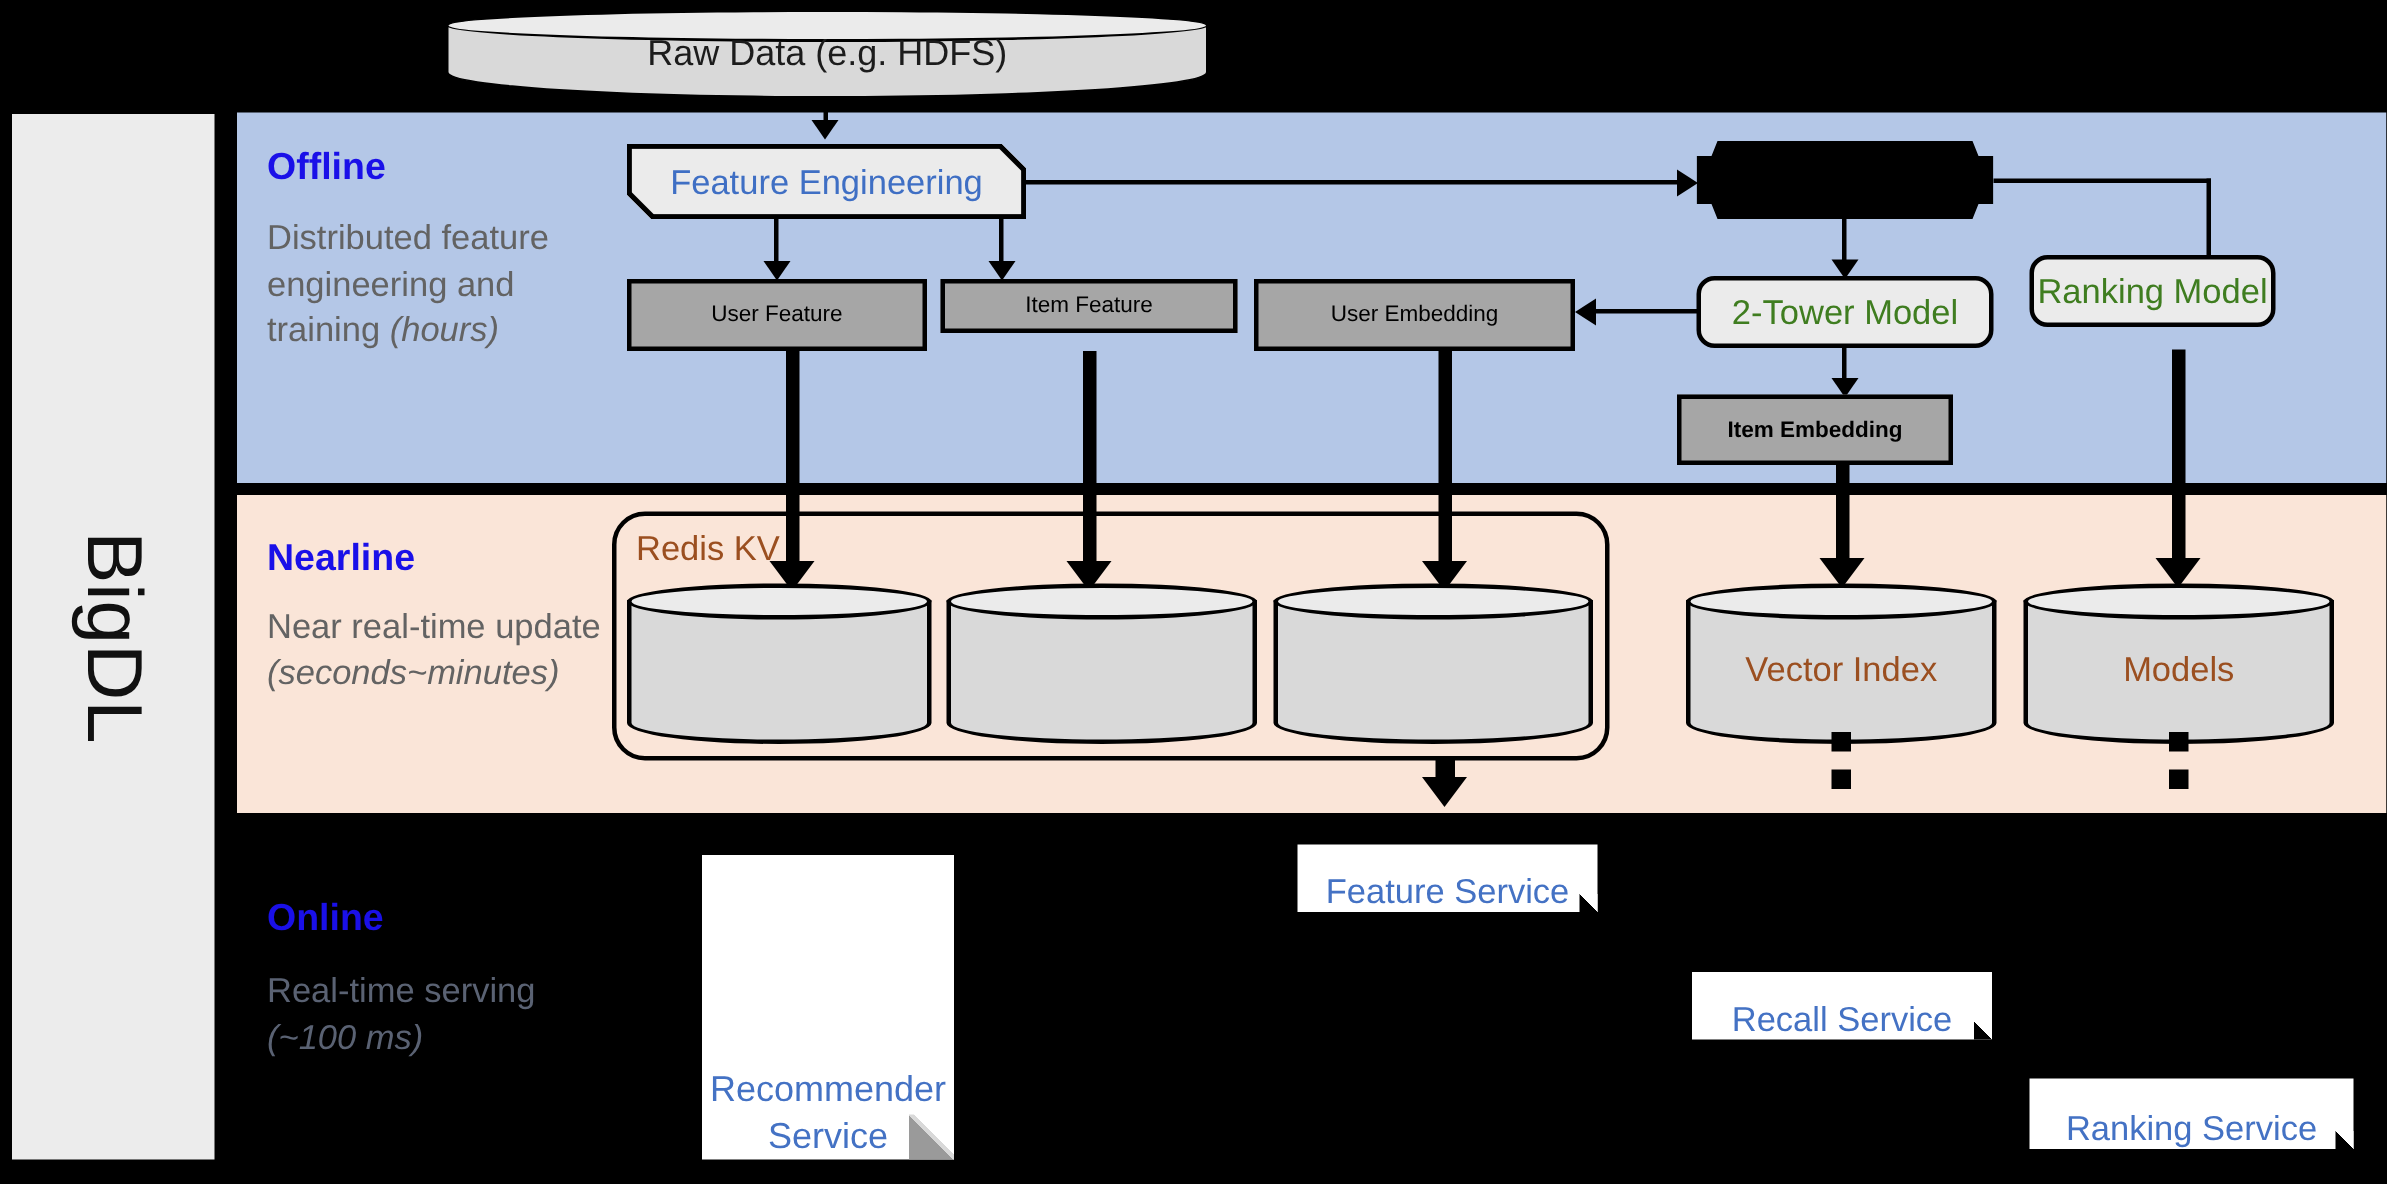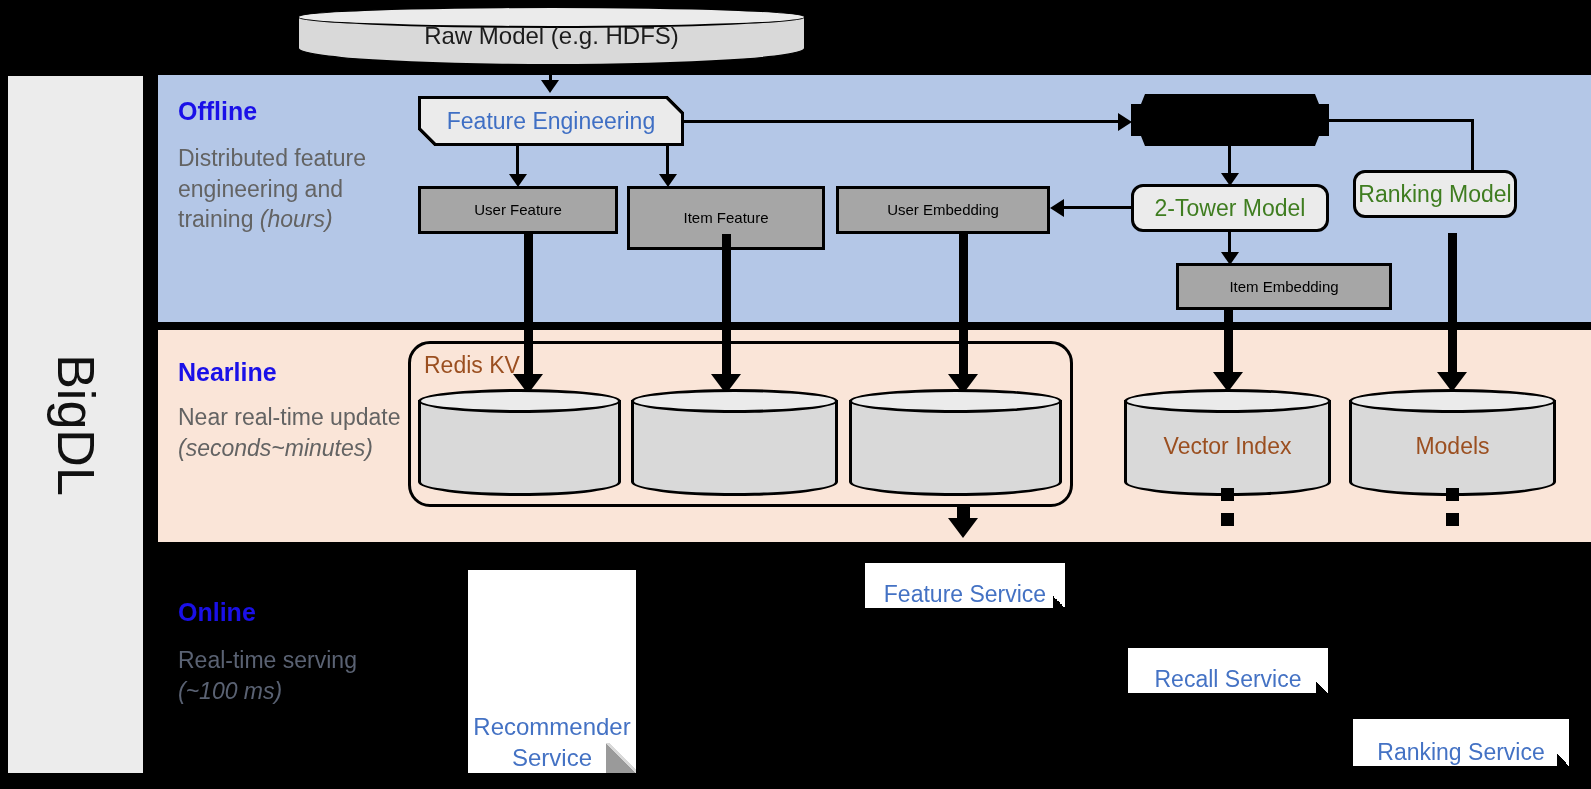--- a/index.html
+++ b/index.html
@@ -202,21 +202,21 @@
 
   <div class="band-title" id="t-nearline">Nearline</div>
   <div class="band-sub" id="s-nearline"><span>Near real-time update </span><i>(seconds~minutes)</i></div>
 
   <div class="band-title" id="t-online">Online</div>
   <div class="band-sub" id="s-online"><span>Real-time serving </span><i>(~100 ms)</i></div>
 
   <div id="raw-data">
     <div class="body"></div>
     <div class="top"></div>
-    <div class="lbl">Raw Model (e.g. HDFS)</div>
+    <div class="lbl">Raw Data (e.g. HDFS)</div>
   </div>
 
   <div class="ln thin-v" style="left:549px; top:66px; height:16px;"></div>
   <div class="arrow-dn-thin" style="left:541px; top:80px;"></div>
 
   <div id="feature-engineering" class="box" style="left:418px; top:96px; width:266px; height:50px;">
     <div class="inner"></div>
     <div class="inner2 blue-txt">Feature Engineering</div>
   </div>
 
@@ -236,41 +236,41 @@
   <div class="ln thin-v" style="left:1228px; top:146px; height:32px;"></div>
   <div class="arrow-dn-thin" style="left:1221px; top:173px;"></div>
 
   <div class="ln thin-h" style="left:1329px; top:119px; width:145px;"></div>
   <div class="ln thin-v" style="left:1471px; top:119px; height:60px;"></div>
   <div class="arrow-dn-thin" style="left:1464px; top:174px;"></div>
 
   <div class="box gray-box" style="left:418px; top:186px; width:200px; height:48px;">
     <span>User Feature</span>
   </div>
-  <div class="box gray-box" style="left:627px; top:186px; width:198px; height:64px;">
+  <div class="box gray-box" style="left:627px; top:186px; width:198px; height:36px;">
     <span>Item Feature</span>
   </div>
   <div class="box gray-box" style="left:836px; top:186px; width:214px; height:48px;">
     <span>User Embedding</span>
   </div>
 
   <div class="box proc-box rounded green-txt" style="left:1131px; top:184px; width:198px; height:48px;">
     <span>2-Tower Model</span>
   </div>
   <div class="box proc-box rounded green-txt" style="left:1353px; top:170px; width:164px; height:48px;">
     <span>Ranking Model</span>
   </div>
 
   <div class="ln thin-h" style="left:1062px; top:206px; width:70px;"></div>
   <div class="arrow-left-thin" style="left:1050px; top:199px;"></div>
 
   <div class="ln thin-v" style="left:1228px; top:232px; height:26px;"></div>
   <div class="arrow-dn-thin" style="left:1221px; top:252px;"></div>
 
-  <div class="box gray-box" style="left:1176px; top:263px; width:216px; height:47px;">
+  <div class="box gray-box" style="left:1118px; top:263px; width:184px; height:47px;font-weight:bold;">
     <span>Item Embedding</span>
   </div>
 
   <div class="ln thick-v" style="left:524px; top:234px; height:146px;"></div>
   <div class="arrow-dn-thick" style="left:513px; top:374px;"></div>
 
   <div class="ln thick-v" style="left:722px; top:234px; height:146px;"></div>
   <div class="arrow-dn-thick" style="left:711px; top:374px;"></div>
 
   <div class="ln thick-v" style="left:959px; top:234px; height:146px;"></div>

